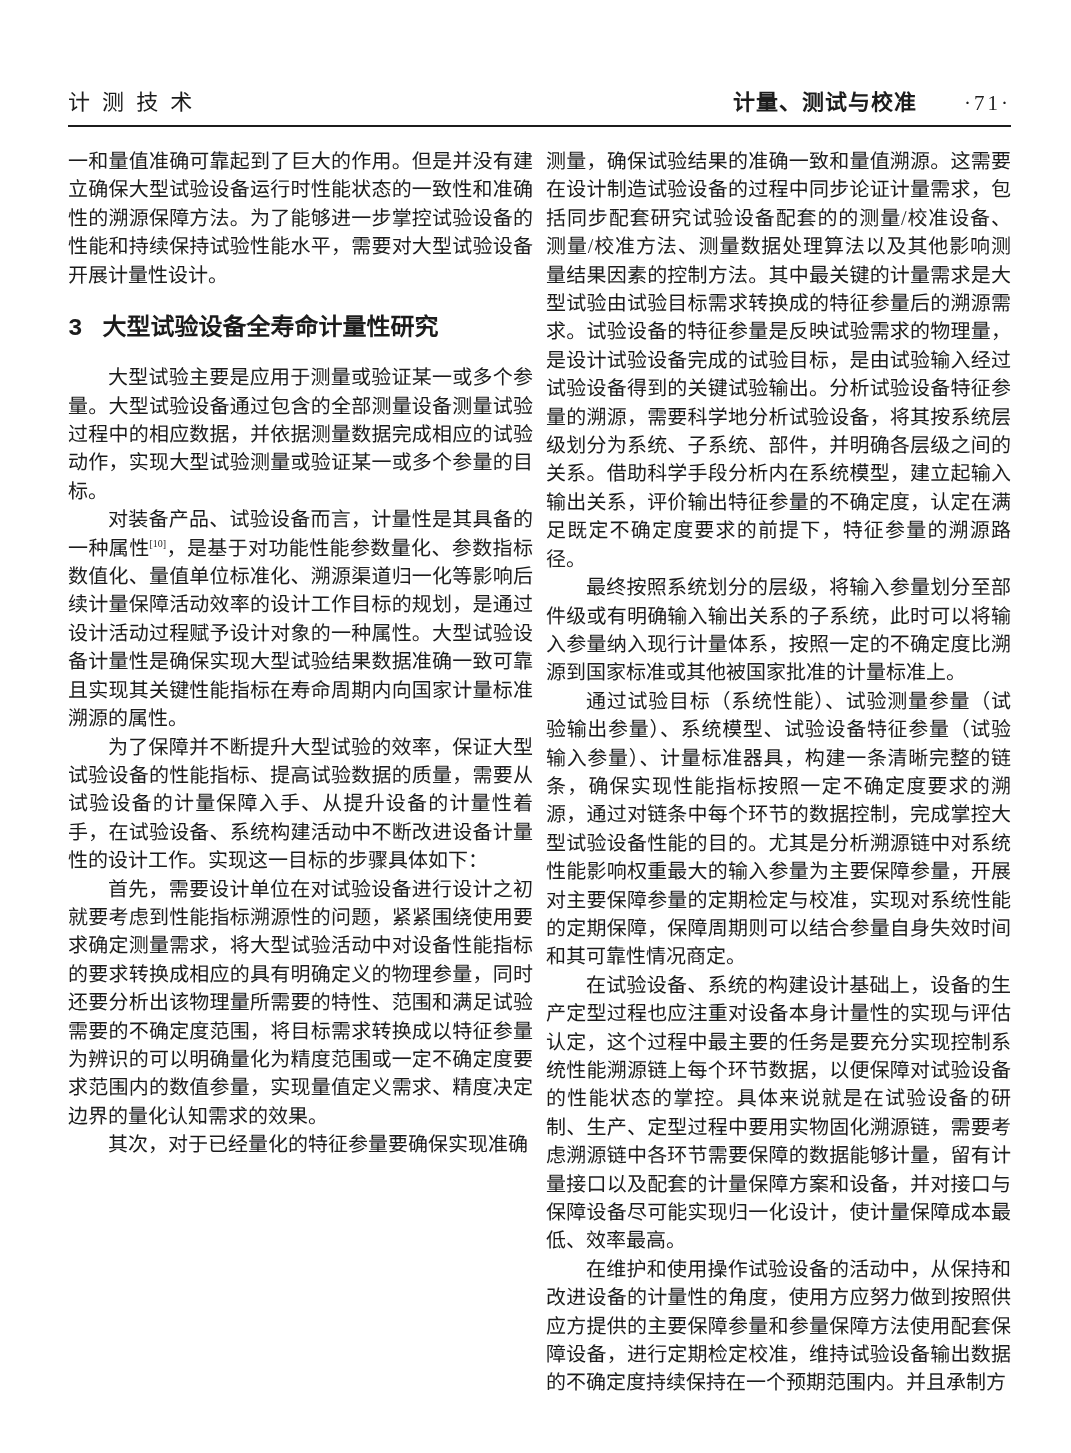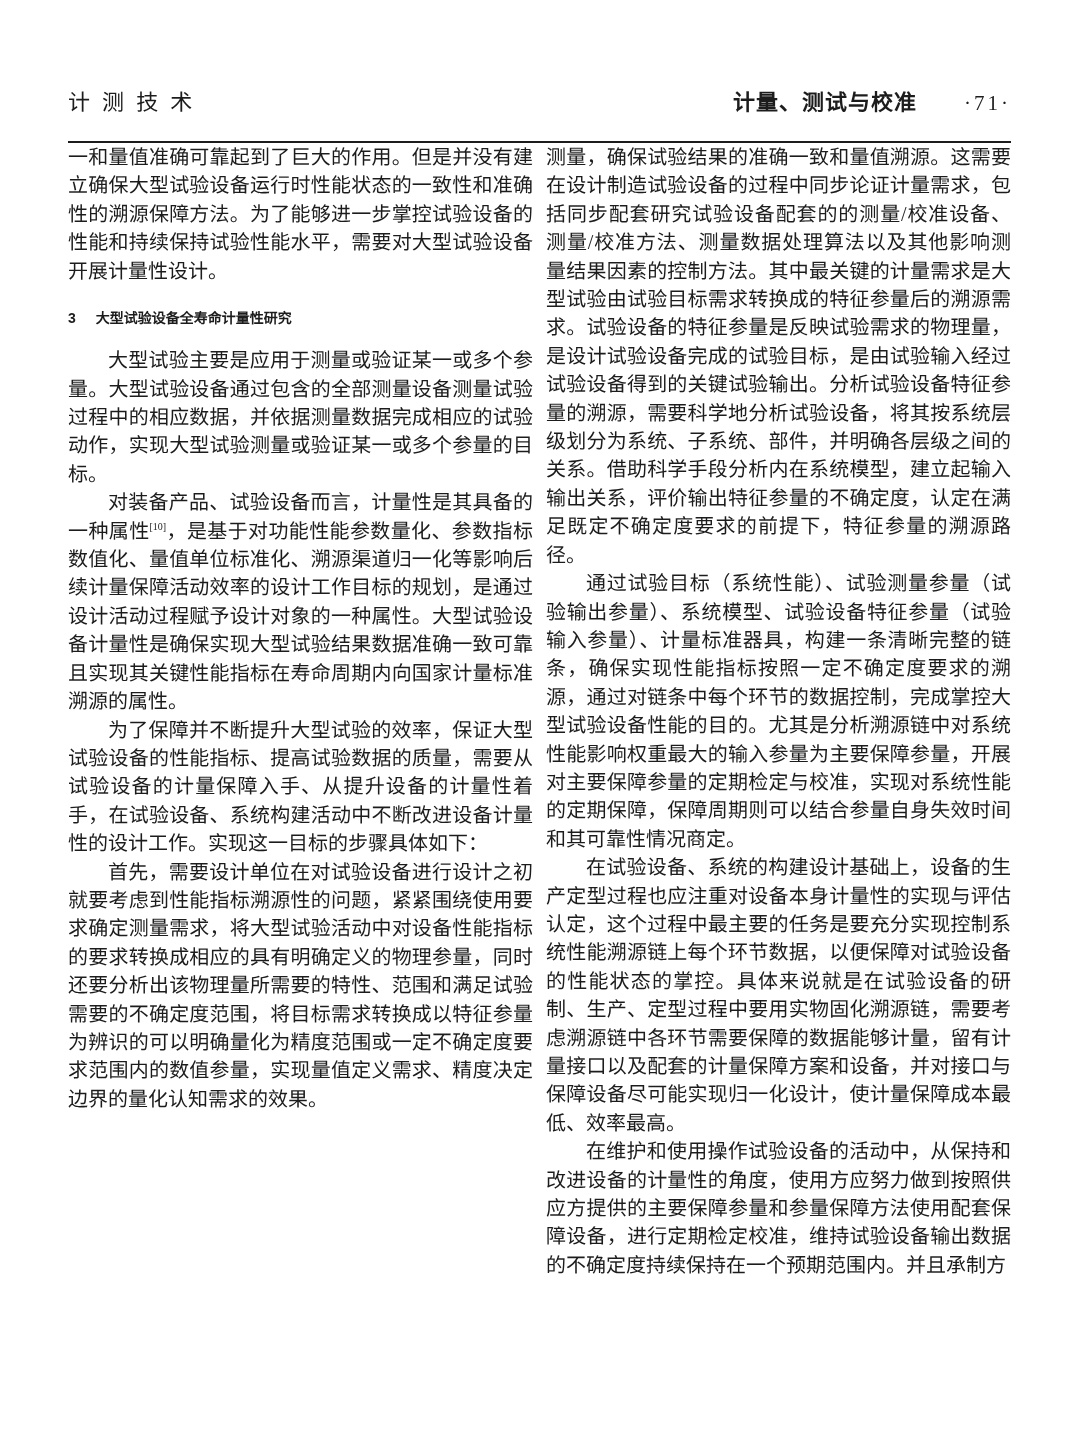--- a/index.html
+++ b/index.html
@@ -16,21 +16,21 @@
     padding: 84px 60px 0 68px;
     font-family: "Liberation Serif", "DejaVu Serif", serif;
     color: #1c1c1c;
     overflow: hidden;
   }
   .page-header {
     display: flex;
     justify-content: space-between;
     align-items: flex-end;
     border-bottom: 2px solid #1c1c1c;
-    padding-bottom: 25px;
+    padding-bottom: 9px;
   }
   .journal-title {
     font-size: 22px;
     letter-spacing: 0.55em;
     font-weight: normal;
   }
   .header-right {
     display: flex;
     align-items: baseline;
     gap: 47px;
@@ -42,38 +42,39 @@
     letter-spacing: 1px;
   }
   .page-number {
     font-size: 21px;
     letter-spacing: 3px;
     white-space: nowrap;
   }
   .columns {
     display: flex;
     gap: 13px;
+    margin-top: 20px;
   }
   .column {
     flex: 1;
     min-width: 0;
     font-size: 20px;
     line-height: 28.4px;
     text-align: justify;
   }
   .column p {
     margin: 0;
     text-indent: 2em;
   }
   .column p.no-indent {
     text-indent: 0;
   }
   .section-heading {
-    font-family: Liberation Sans, sans-serif;
-    font-size: 14px;
+    font-family: Liberation Mono, monospace;
+    font-size: 24px;
     font-weight: bold;
     margin: 24px 0 19px 0;
     line-height: 1.3;
   }
   .section-heading .heading-number {
     margin-right: 20px;
   }
   sup.citation {
     font-size: 10px;
     line-height: 0;
@@ -105,25 +106,27 @@
 
 
       <p>大型试验主要是应用于测量或验证某一或多个参量。大型试验设备通过包含的全部测量设备测量试验过程中的相应数据，并依据测量数据完成相应的试验动作，实现大型试验测量或验证某一或多个参量的目标。</p>
 
       <p><span>对装备产品、试验设备而言，计量性是其具备的一种属性</span><sup class="citation">[10]</sup><span>，是基于对功能性能参数量化、参数指标数值化、量值单位标准化、溯源渠道归一化等影响后续计量保障活动效率的设计工作目标的规划，是通过设计活动过程赋予设计对象的一种属性。大型试验设备计量性是确保实现大型试验结果数据准确一致可靠且实现其关键性能指标在寿命周期内向国家计量标准溯源的属性。</span></p>
 
       <p>为了保障并不断提升大型试验的效率，保证大型试验设备的性能指标、提高试验数据的质量，需要从试验设备的计量保障入手、从提升设备的计量性着手，在试验设备、系统构建活动中不断改进设备计量性的设计工作。实现这一目标的步骤具体如下：</p>
 
       <p>首先，需要设计单位在对试验设备进行设计之初就要考虑到性能指标溯源性的问题，紧紧围绕使用要求确定测量需求，将大型试验活动中对设备性能指标的要求转换成相应的具有明确定义的物理参量，同时还要分析出该物理量所需要的特性、范围和满足试验需要的不确定度范围，将目标需求转换成以特征参量为辨识的可以明确量化为精度范围或一定不确定度要求范围内的数值参量，实现量值定义需求、精度决定边界的量化认知需求的效果。</p>
 
+      <p>其次，对于已经量化的特征参量要确保实现准确</p>
     </div>
 
     <div class="column">
       <p class="no-indent">测量，确保试验结果的准确一致和量值溯源。这需要在设计制造试验设备的过程中同步论证计量需求，包括同步配套研究试验设备配套的的测量/校准设备、测量/校准方法、测量数据处理算法以及其他影响测量结果因素的控制方法。其中最关键的计量需求是大型试验由试验目标需求转换成的特征参量后的溯源需求。试验设备的特征参量是反映试验需求的物理量，是设计试验设备完成的试验目标，是由试验输入经过试验设备得到的关键试验输出。分析试验设备特征参量的溯源，需要科学地分析试验设备，将其按系统层级划分为系统、子系统、部件，并明确各层级之间的关系。借助科学手段分析内在系统模型，建立起输入输出关系，评价输出特征参量的不确定度，认定在满足既定不确定度要求的前提下，特征参量的溯源路径。</p>
 
+      <p>最终按照系统划分的层级，将输入参量划分至部件级或有明确输入输出关系的子系统，此时可以将输入参量纳入现行计量体系，按照一定的不确定度比溯源到国家标准或其他被国家批准的计量标准上。</p>
 
       <p>通过试验目标（系统性能）、试验测量参量（试验输出参量）、系统模型、试验设备特征参量（试验输入参量）、计量标准器具，构建一条清晰完整的链条，确保实现性能指标按照一定不确定度要求的溯源，通过对链条中每个环节的数据控制，完成掌控大型试验设备性能的目的。尤其是分析溯源链中对系统性能影响权重最大的输入参量为主要保障参量，开展对主要保障参量的定期检定与校准，实现对系统性能的定期保障，保障周期则可以结合参量自身失效时间和其可靠性情况商定。</p>
 
       <p>在试验设备、系统的构建设计基础上，设备的生产定型过程也应注重对设备本身计量性的实现与评估认定，这个过程中最主要的任务是要充分实现控制系统性能溯源链上每个环节数据，以便保障对试验设备的性能状态的掌控。具体来说就是在试验设备的研制、生产、定型过程中要用实物固化溯源链，需要考虑溯源链中各环节需要保障的数据能够计量，留有计量接口以及配套的计量保障方案和设备，并对接口与保障设备尽可能实现归一化设计，使计量保障成本最低、效率最高。</p>
 
       <p>在维护和使用操作试验设备的活动中，从保持和改进设备的计量性的角度，使用方应努力做到按照供应方提供的主要保障参量和参量保障方法使用配套保障设备，进行定期检定校准，维持试验设备输出数据的不确定度持续保持在一个预期范围内。并且承制方</p>
     </div>
 
   </div>
 </div>

